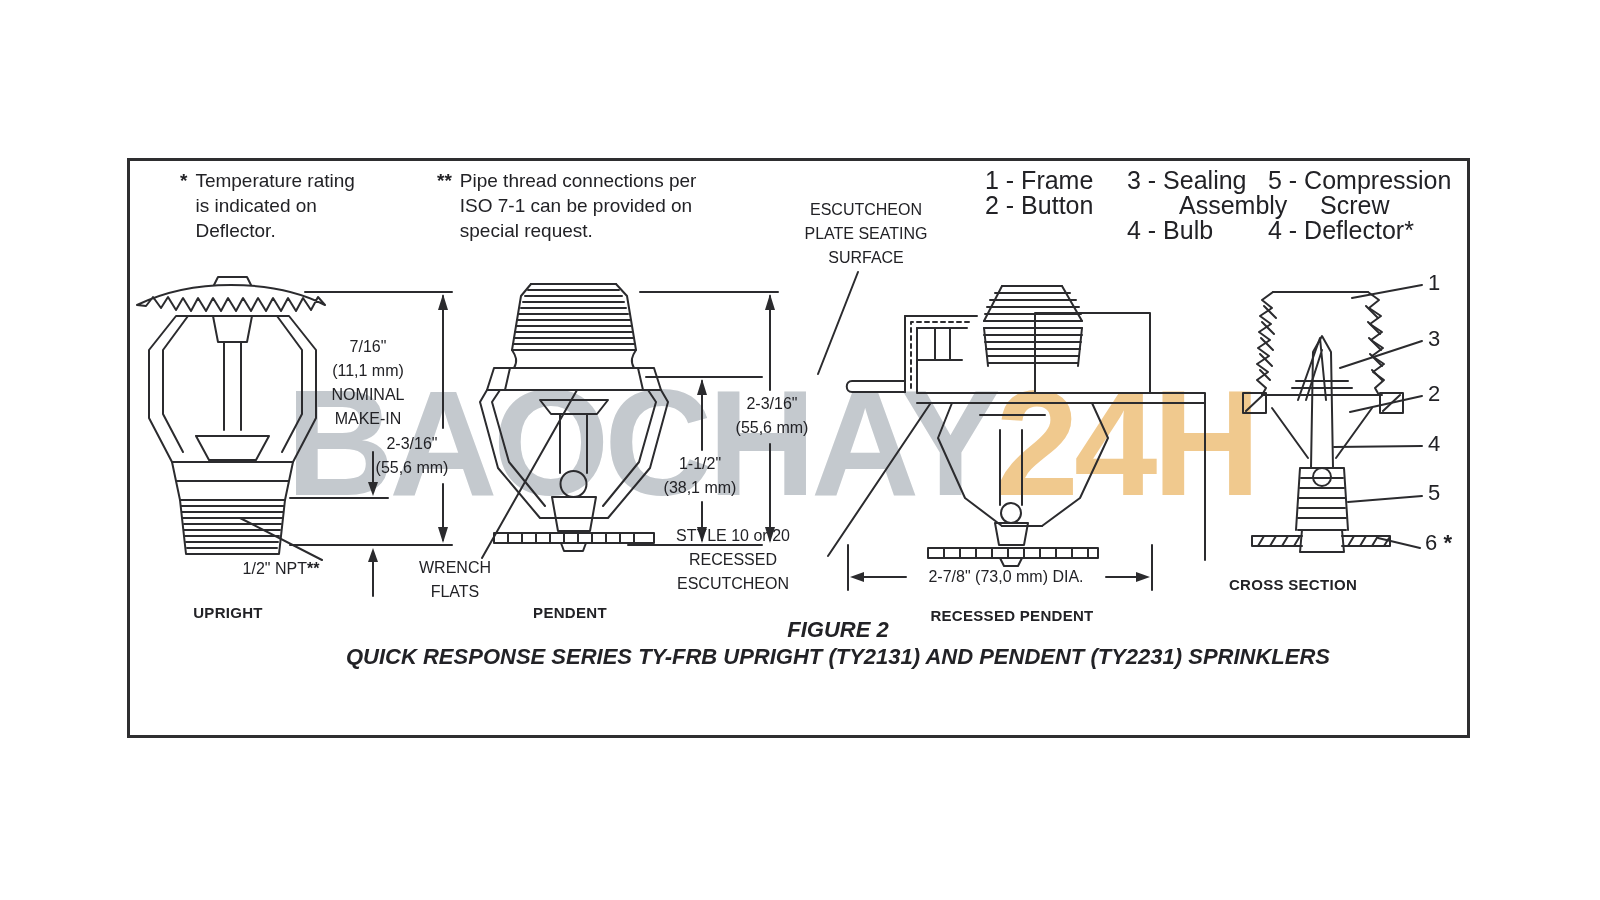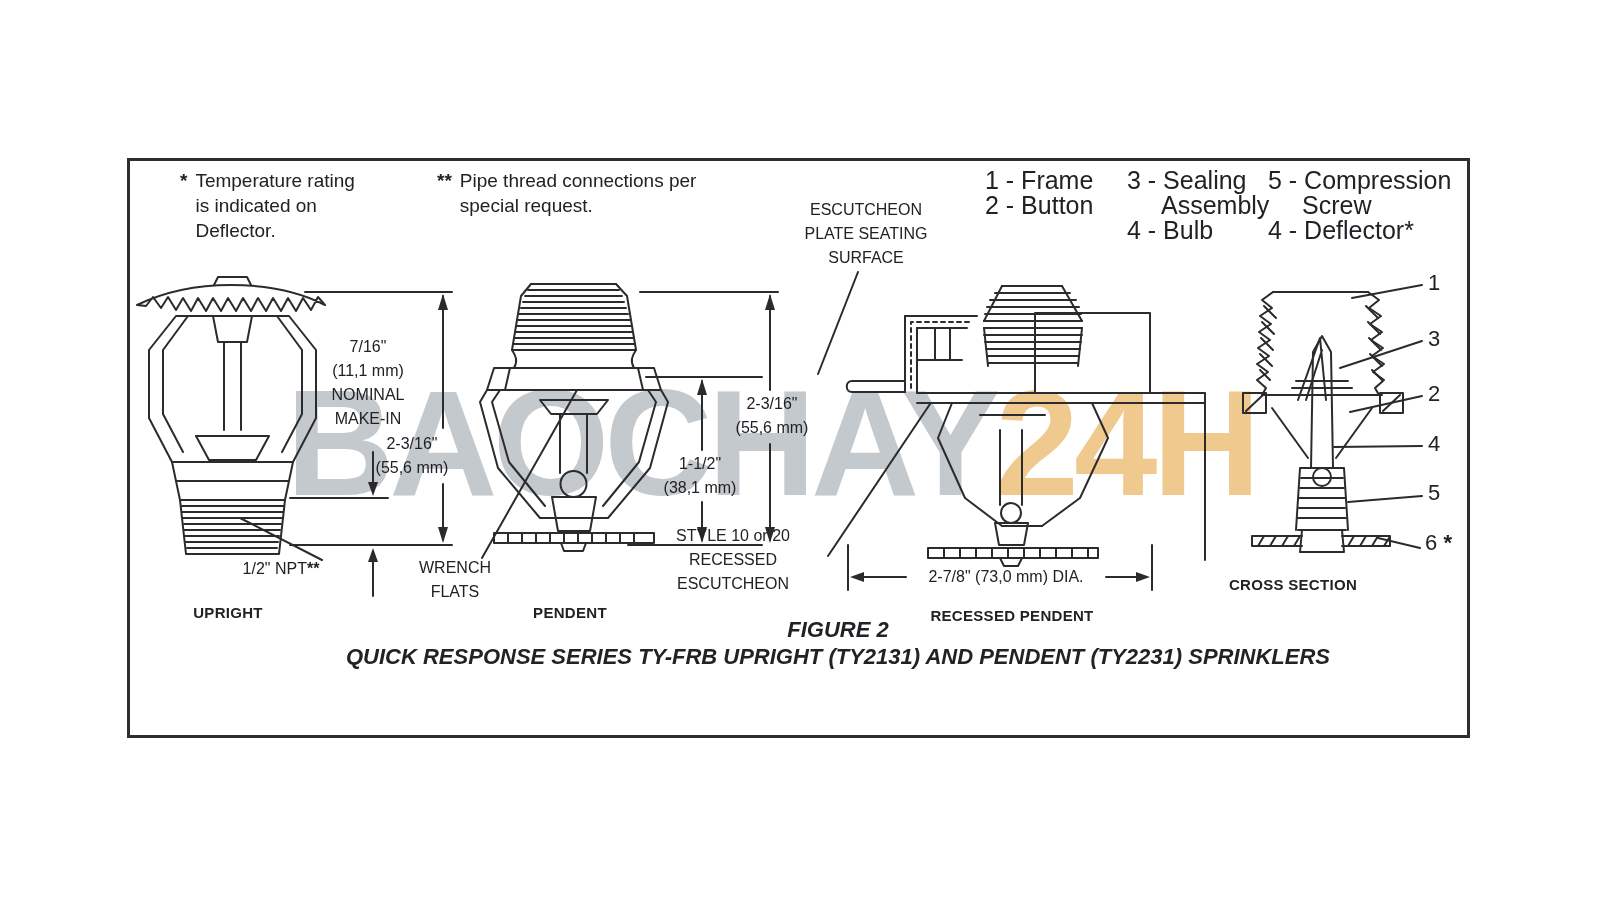--- a/index.html
+++ b/index.html
@@ -6,21 +6,21 @@
   .stage{position:relative;width:1600px;height:900px;background:#ffffff;overflow:hidden;
          font-family:"Liberation Sans",sans-serif;color:#222226;}
   .abs{position:absolute;}
   .z1{z-index:1;} .z2{z-index:2;} .z3{z-index:3;}
   .frame-border{left:127px;top:158px;width:1337px;height:574px;border:3px solid #2e2e30;}
   .wm{left:286px;top:368px;font-size:150px;font-weight:800;letter-spacing:-5px;line-height:1;white-space:nowrap;}
   .wm .g{color:#c4c9ce;} .wm .o{color:#f0c98e;}
   .note{font-size:19px;line-height:25px;display:flex;gap:8px;}
   .note .star{font-weight:700;}
   .legend-col{font-size:25px;line-height:25px;white-space:nowrap;}
-  .legend-col .ind{margin-left:34px;}
+  .legend-col .ind{margin-left:52px;}
   .lab{font-size:16px;line-height:24px;text-align:center;transform:translateX(-50%);white-space:nowrap;}
   .viewname{font-size:15px;font-weight:700;text-align:left;transform:translateX(-50%);white-space:nowrap;letter-spacing:.3px;}
   .callout{font-size:22px;line-height:22px;white-space:nowrap;}
   .callout .star{font-weight:700;}
   .npt .star{font-weight:700;}
   .caption{width:100%;text-align:center;font-size:22px;font-weight:700;font-style:italic;line-height:27px;}
   .caption div{white-space:nowrap;}
   svg{display:block;}
 </style>
 </head>
@@ -192,20 +192,21 @@
     <div>
       <div>Temperature rating</div>
       <div>is indicated on</div>
       <div>Deflector.</div>
     </div>
   </div>
   <div class="abs z3 note" style="left:437px;top:168px;">
     <span class="star">**</span>
     <div>
       <div>Pipe thread connections per</div>
+      <div>ISO 7-1 can be provided on</div>
       <div>special request.</div>
     </div>
   </div>
 
   <div class="abs z3 legend-col" style="left:985px;top:168px;">
     <div>1 - Frame</div>
     <div>2 - Button</div>
   </div>
   <div class="abs z3 legend-col" style="left:1127px;top:168px;">
     <div>3 - Sealing</div>

